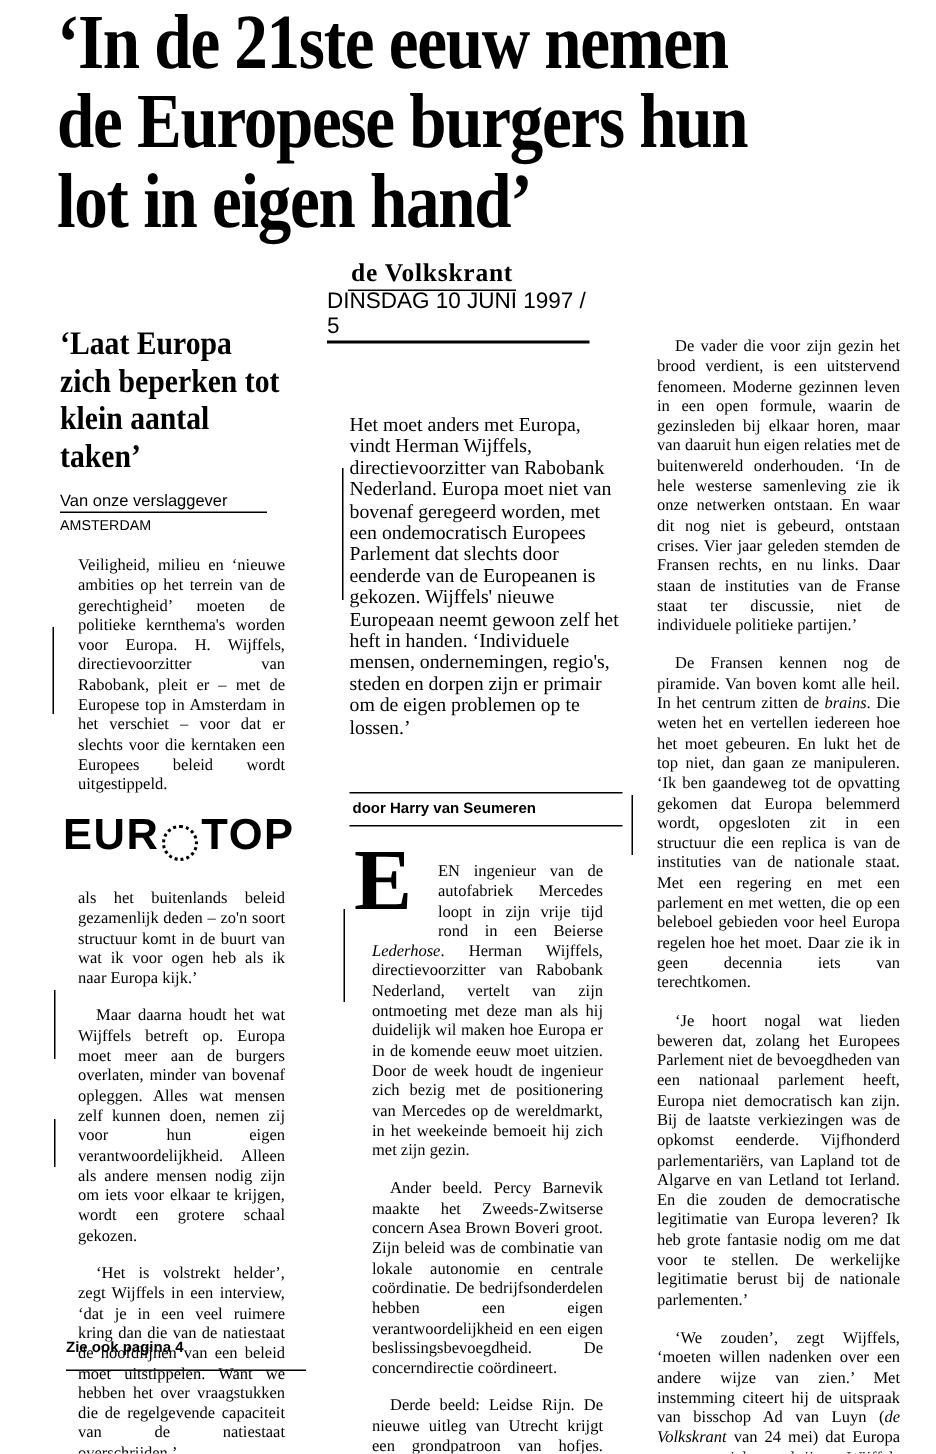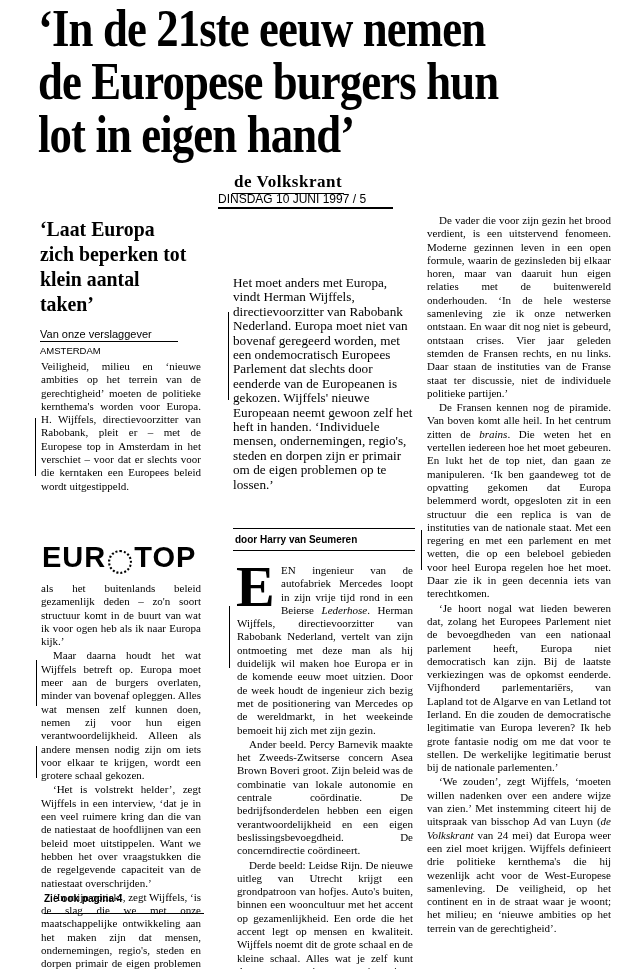--- a/index.html
+++ b/index.html
@@ -1,21 +1,21 @@
 <!DOCTYPE html>
 <html><head>
 <meta charset="utf-8">
 <style>
   html, body { margin: 0; padding: 0; background: #ffffff; }
   body { width: 624px; height: 969px; position: relative; overflow: hidden; color: #000; font-family: "Liberation Serif", serif; }
   .headline { position: absolute; left: 38px; top: 2px; width: 560px; font-family: "Liberation Serif", serif; font-weight: bold; font-size: 52px; line-height: 53px; letter-spacing: -1px; transform: scaleX(0.86); transform-origin: left top; }
   .masthead { position: absolute; left: 232px; top: 172px; font-family: "Liberation Serif", serif; font-weight: bold; font-size: 17px; letter-spacing: 0.5px; border-bottom: 1px solid #000; padding: 0 2px 1px 2px; }
-  .dateline { position: absolute; left: 218px; top: 192px; width: 175px; font-family: "Liberation Sans", sans-serif; font-size: 12px; border-bottom: 2px solid #000; padding-bottom: 1px; }
+  .dateline { position: absolute; left: 218px; top: 192px; width: 175px; font-family: "Liberation Sans", sans-serif; font-size: 15px; border-bottom: 2px solid #000; padding-bottom: 1px; }
   .col { position: absolute; font-family: "Liberation Serif", serif; font-size: 11px; line-height: 13.3px; text-align: justify; }
-  .col p { margin: 1px; text-indent: 12px; }
+  .col p { margin: 12px; text-indent: 12px; }
   .col p.noindent { text-indent: 0; }
   .subhead { position: absolute; left: 40px; top: 216px; width: 170px; font-family: "Liberation Serif", serif; font-weight: bold; font-size: 22px; line-height: 25px; transform: scaleX(0.9); transform-origin: left top; }
   .byline-small { position: absolute; left: 40px; top: 328px; width: 138px; font-family: "Liberation Sans", sans-serif; font-size: 11px; border-bottom: 1px solid #000; padding-bottom: 1px; }
   .place { position: absolute; left: 40px; top: 345px; font-family: "Liberation Sans", sans-serif; font-size: 9.5px; }
   .eurotop { position: absolute; left: 42px; top: 541px; font-family: "Liberation Sans", sans-serif; font-weight: 900; font-size: 29px; letter-spacing: 1px; display: flex; align-items: flex-end; }
   .eurotop .star-ring { display: inline-block; width: 24px; height: 24px; border-radius: 50%; border: 2px dotted #000; margin: 0 2px; box-sizing: border-box; }
   .see-also { position: absolute; left: 44px; top: 893px; font-family: "Liberation Sans", sans-serif; font-weight: bold; font-size: 10px; }
   .end-rule { position: absolute; left: 44px; top: 913px; width: 160px; border-top: 1px solid #000; }
   .vbar { position: absolute; width: 1px; background: #000; }
   .intro { position: absolute; left: 233px; top: 247px; width: 180px; font-family: "Liberation Serif", serif; font-size: 13.2px; line-height: 14.4px; margin-top: 29px; }

